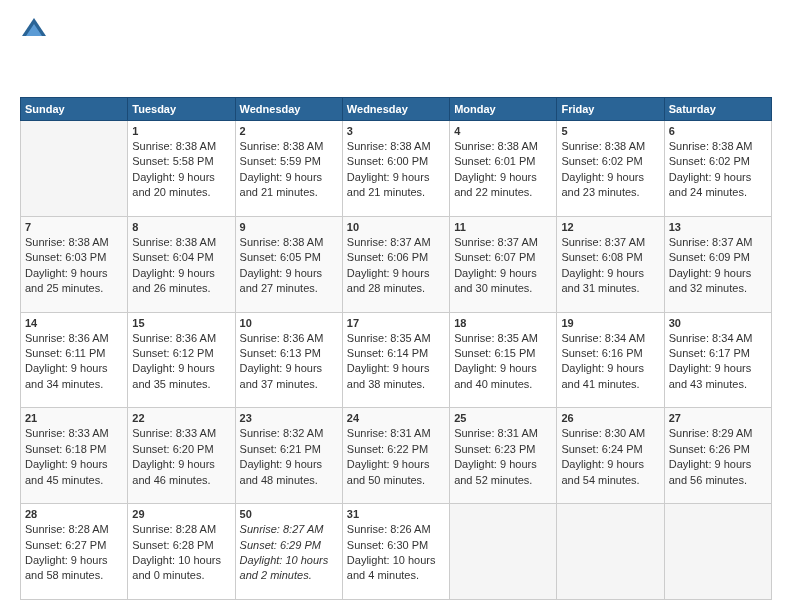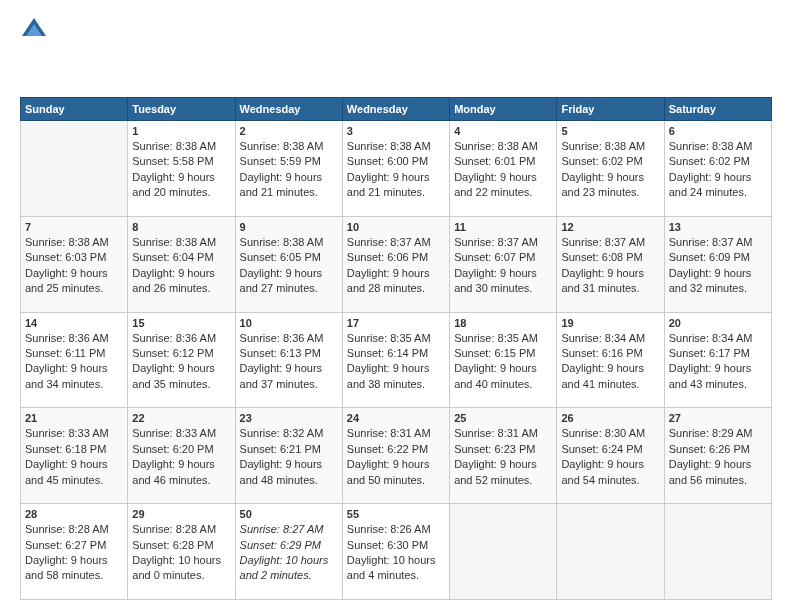--- a/index.html
+++ b/index.html
@@ -270,21 +270,21 @@
 and 40 minutes.</div>
           </td>
           <td>
             <span class="day-number">19</span>
             <div class="day-info" style="white-space: pre-line;">Sunrise: 8:34 AM
 Sunset: 6:16 PM
 Daylight: 9 hours
 and 41 minutes.</div>
           </td>
           <td>
-            <span class="day-number">20</span>
+            <span class="day-number">30</span>
             <div class="day-info" style="white-space: pre-line;">Sunrise: 8:34 AM
 Sunset: 6:17 PM
 Daylight: 9 hours
 and 43 minutes.</div>
           </td>
         </tr>
         <tr>
           <td>
             <span class="day-number">21</span>
             <div class="day-info" style="white-space: pre-line;">Sunrise: 8:33 AM
@@ -351,21 +351,21 @@
 and 0 minutes.</div>
           </td>
           <td>
             <span class="day-number">50</span>
             <div class="day-info" style="white-space: pre-line; font-style: italic;">Sunrise: 8:27 AM
 Sunset: 6:29 PM
 Daylight: 10 hours
 and 2 minutes.</div>
           </td>
           <td>
-            <span class="day-number">55</span>
+            <span class="day-number">31</span>
             <div class="day-info" style="white-space: pre-line;">Sunrise: 8:26 AM
 Sunset: 6:30 PM
 Daylight: 10 hours
 and 4 minutes.</div>
           </td>
           <td class="empty-cell"></td>
           <td class="empty-cell"></td>
           <td class="empty-cell"></td>
         </tr>
       </tbody>

